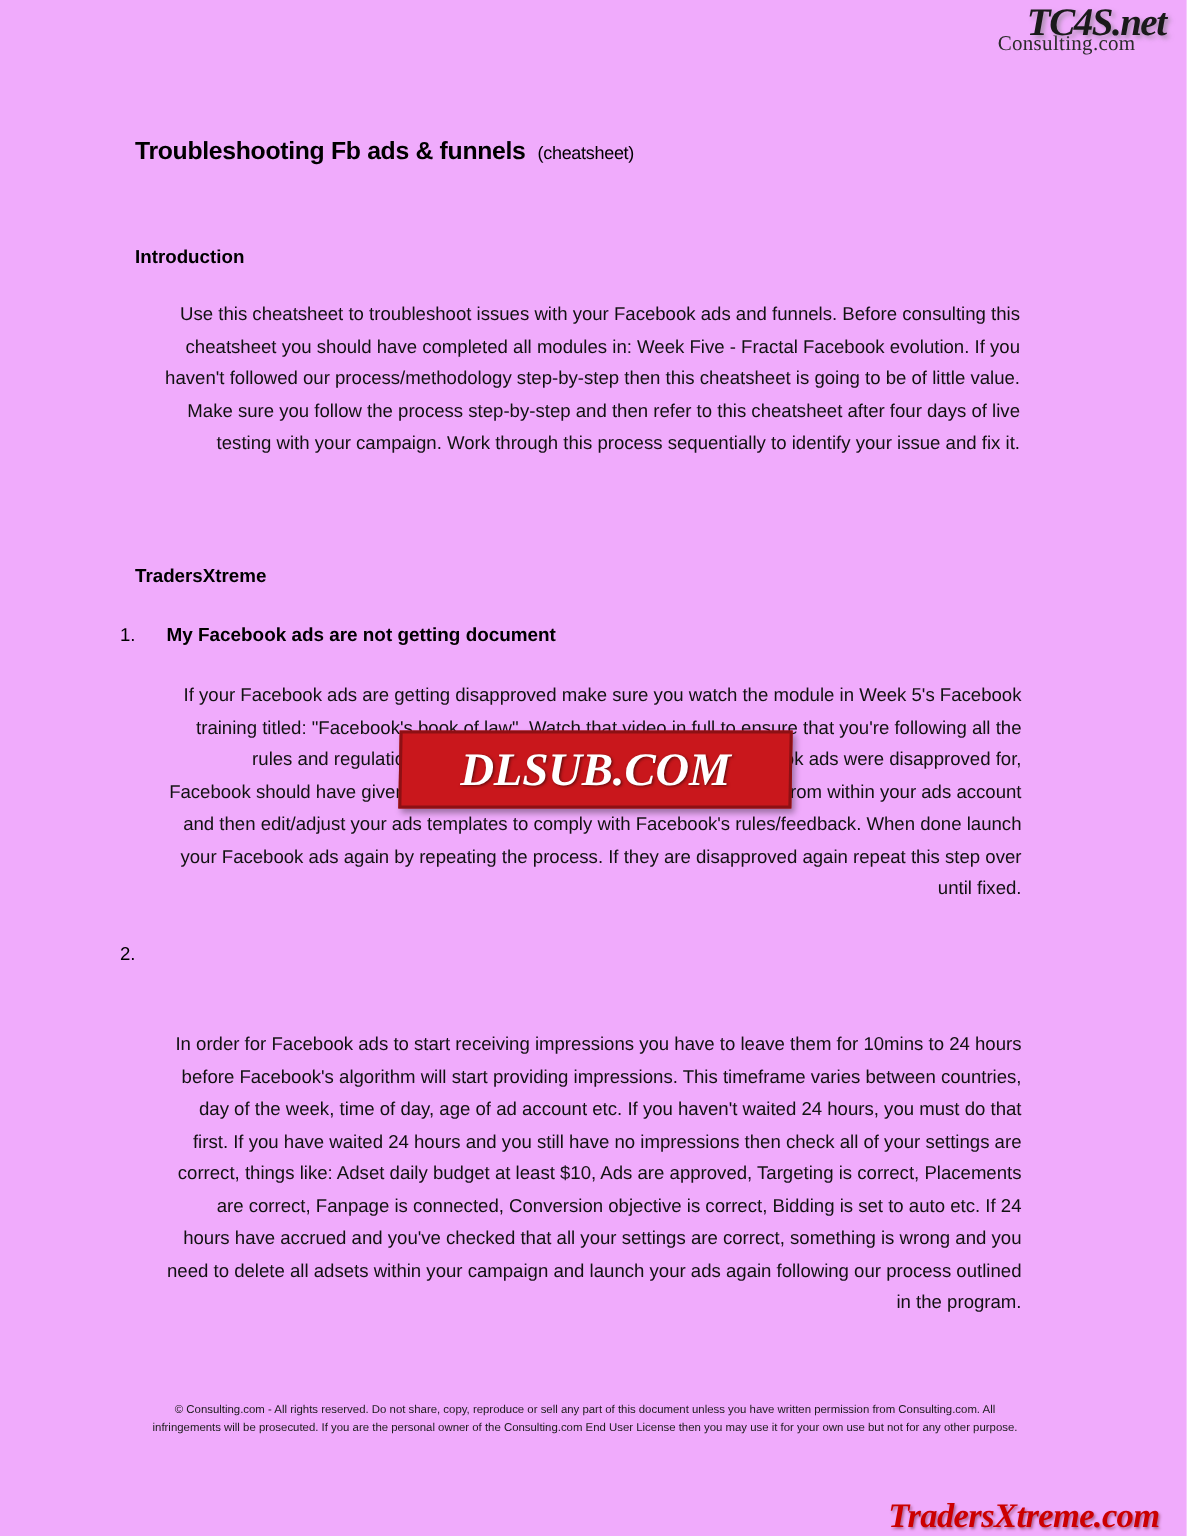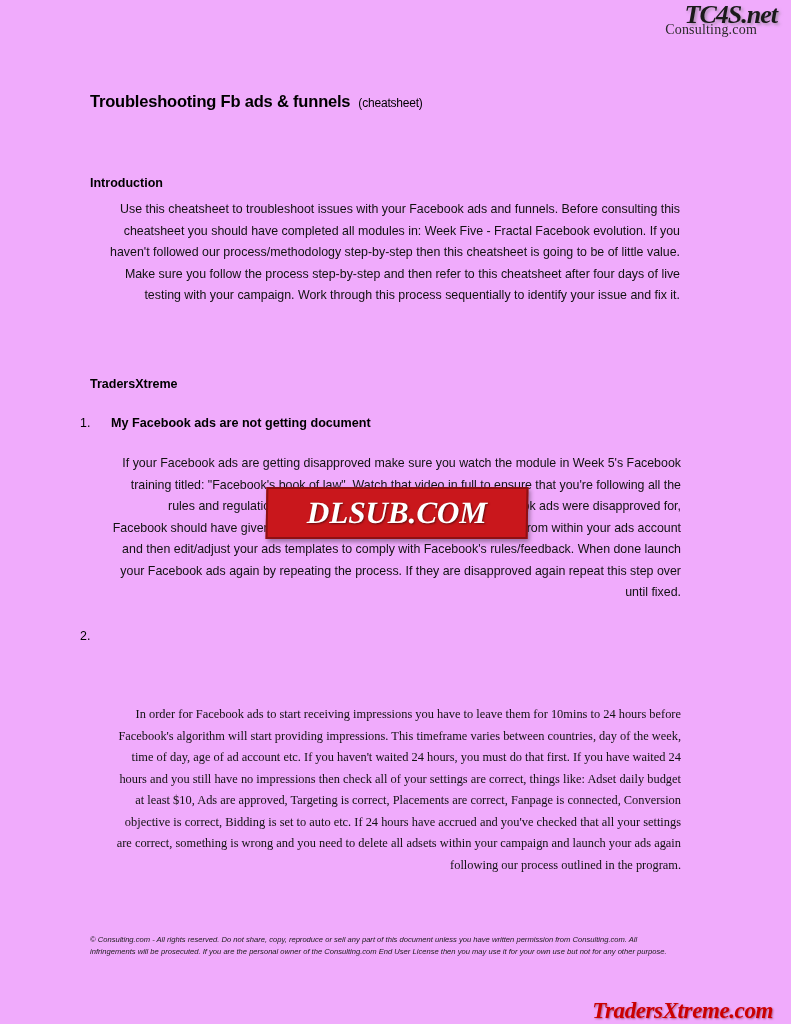--- a/index.html
+++ b/index.html
@@ -80,21 +80,21 @@
   }
 
   .para {
     position: absolute;
     font-size: 12.4px;
     line-height: 21.5px;
     color: #111;
     text-align: right;
   }
 
-  #intro-head { left: 90px; top: 176px; text-align: center; }
+  #intro-head { left: 90px; top: 164px; text-align: center; }
   #intro-body { left: 90px; top: 199px; width: 590px; }
 
   #instr-head { left: 90px; top: 377px; }
 
   .item-num {
     position: absolute;
     font-size: 12.4px;
     color: #000;
   }
   .item-title {
@@ -103,21 +103,21 @@
     font-weight: bold;
     color: #000;
   }
 
   #item1-num { left: 80px; top: 416px; }
   #item1-title { left: 111px; top: 416px; }
   #item1-body { left: 111px; top: 453px; width: 570px; }
 
   #item2-num { left: 80px; top: 629px; }
   #item2-title { left: 111px; top: 629px; }
-  #item2-body { left: 111px; top: 704px; width: 570px; font-family: Liberation Serif, serif; }
+  #item2-body { left: 111px; top: 686px; width: 570px; }
 
   
   .wm-stamp {
     position: absolute;
     left: 266px;
     top: 487px;
     width: 258px;
     height: 48px;
     background: #c9171c;
     border: 2px solid #8d1014;
@@ -139,21 +139,21 @@
 
   
   .footer {
     position: absolute;
     left: 90px;
     top: 934px;
     width: 600px;
     font-size: 7.6px;
     line-height: 11.5px;
     color: #1a1a1a;
-    font-style: italic;
+    text-align: center;
   }
 
   
   .wm-bottom {
     position: absolute;
     right: 18px;
     bottom: 0;
     font-family: "Liberation Serif", serif;
     font-size: 23px;
     font-weight: bold;

